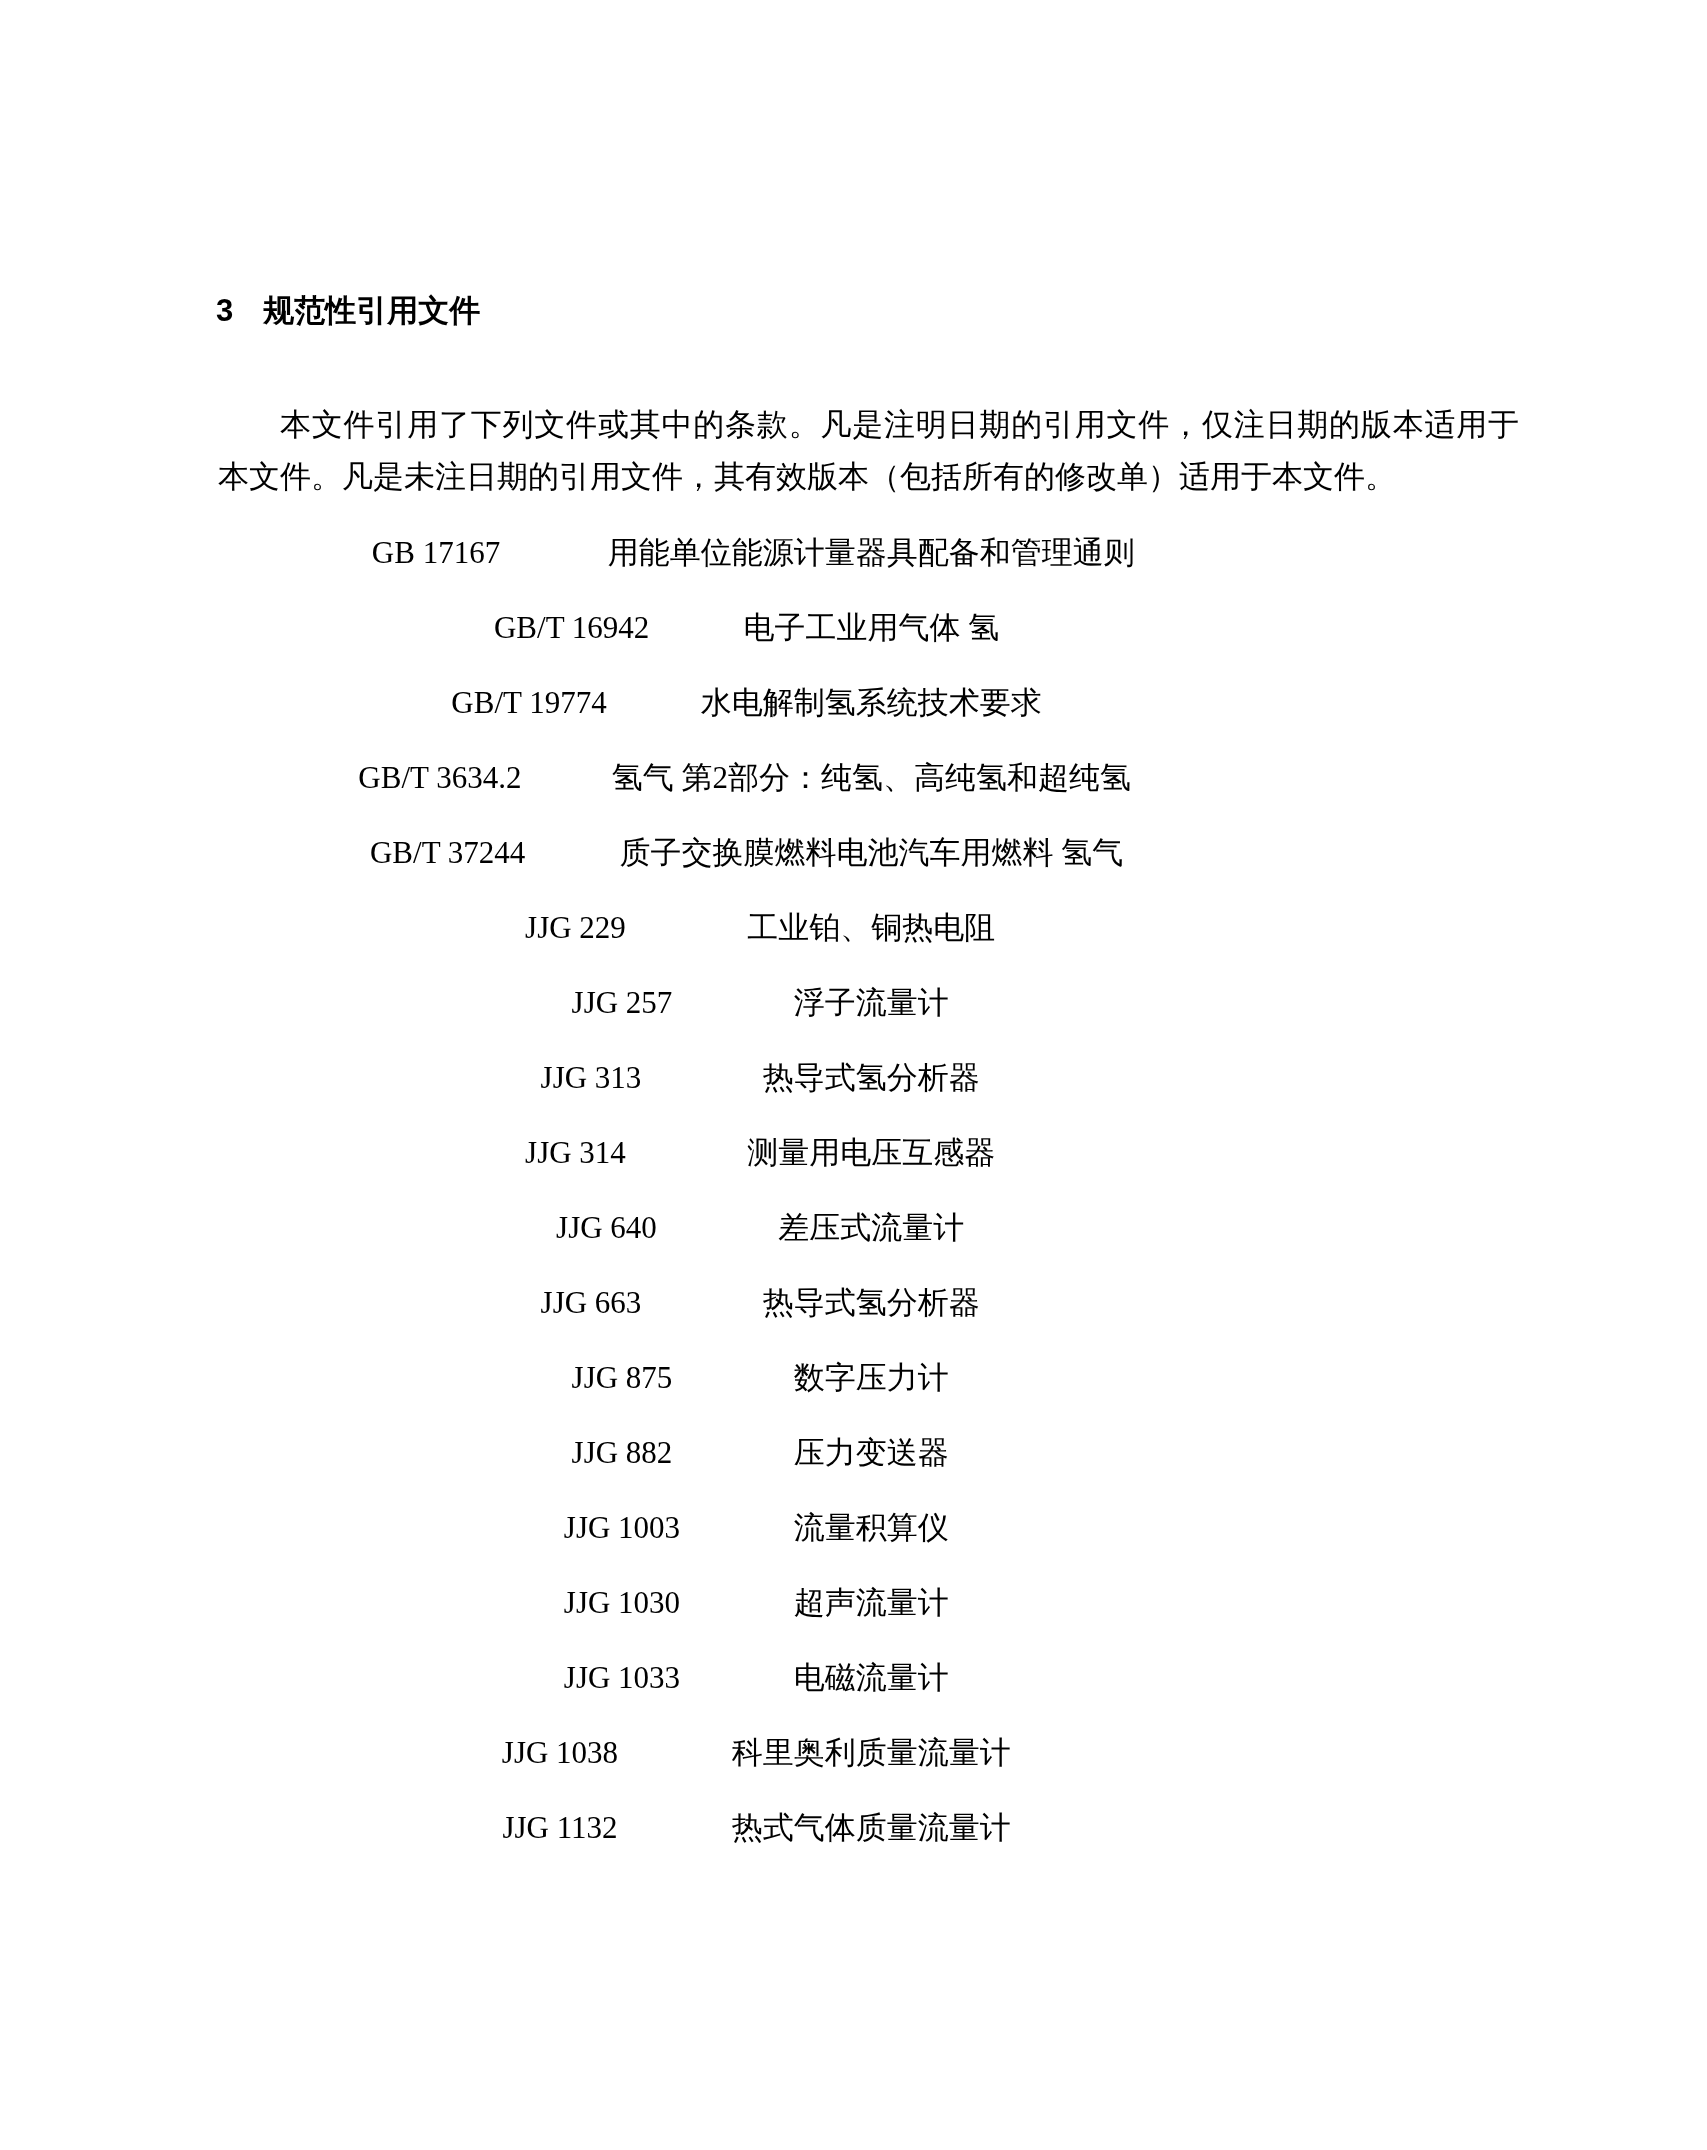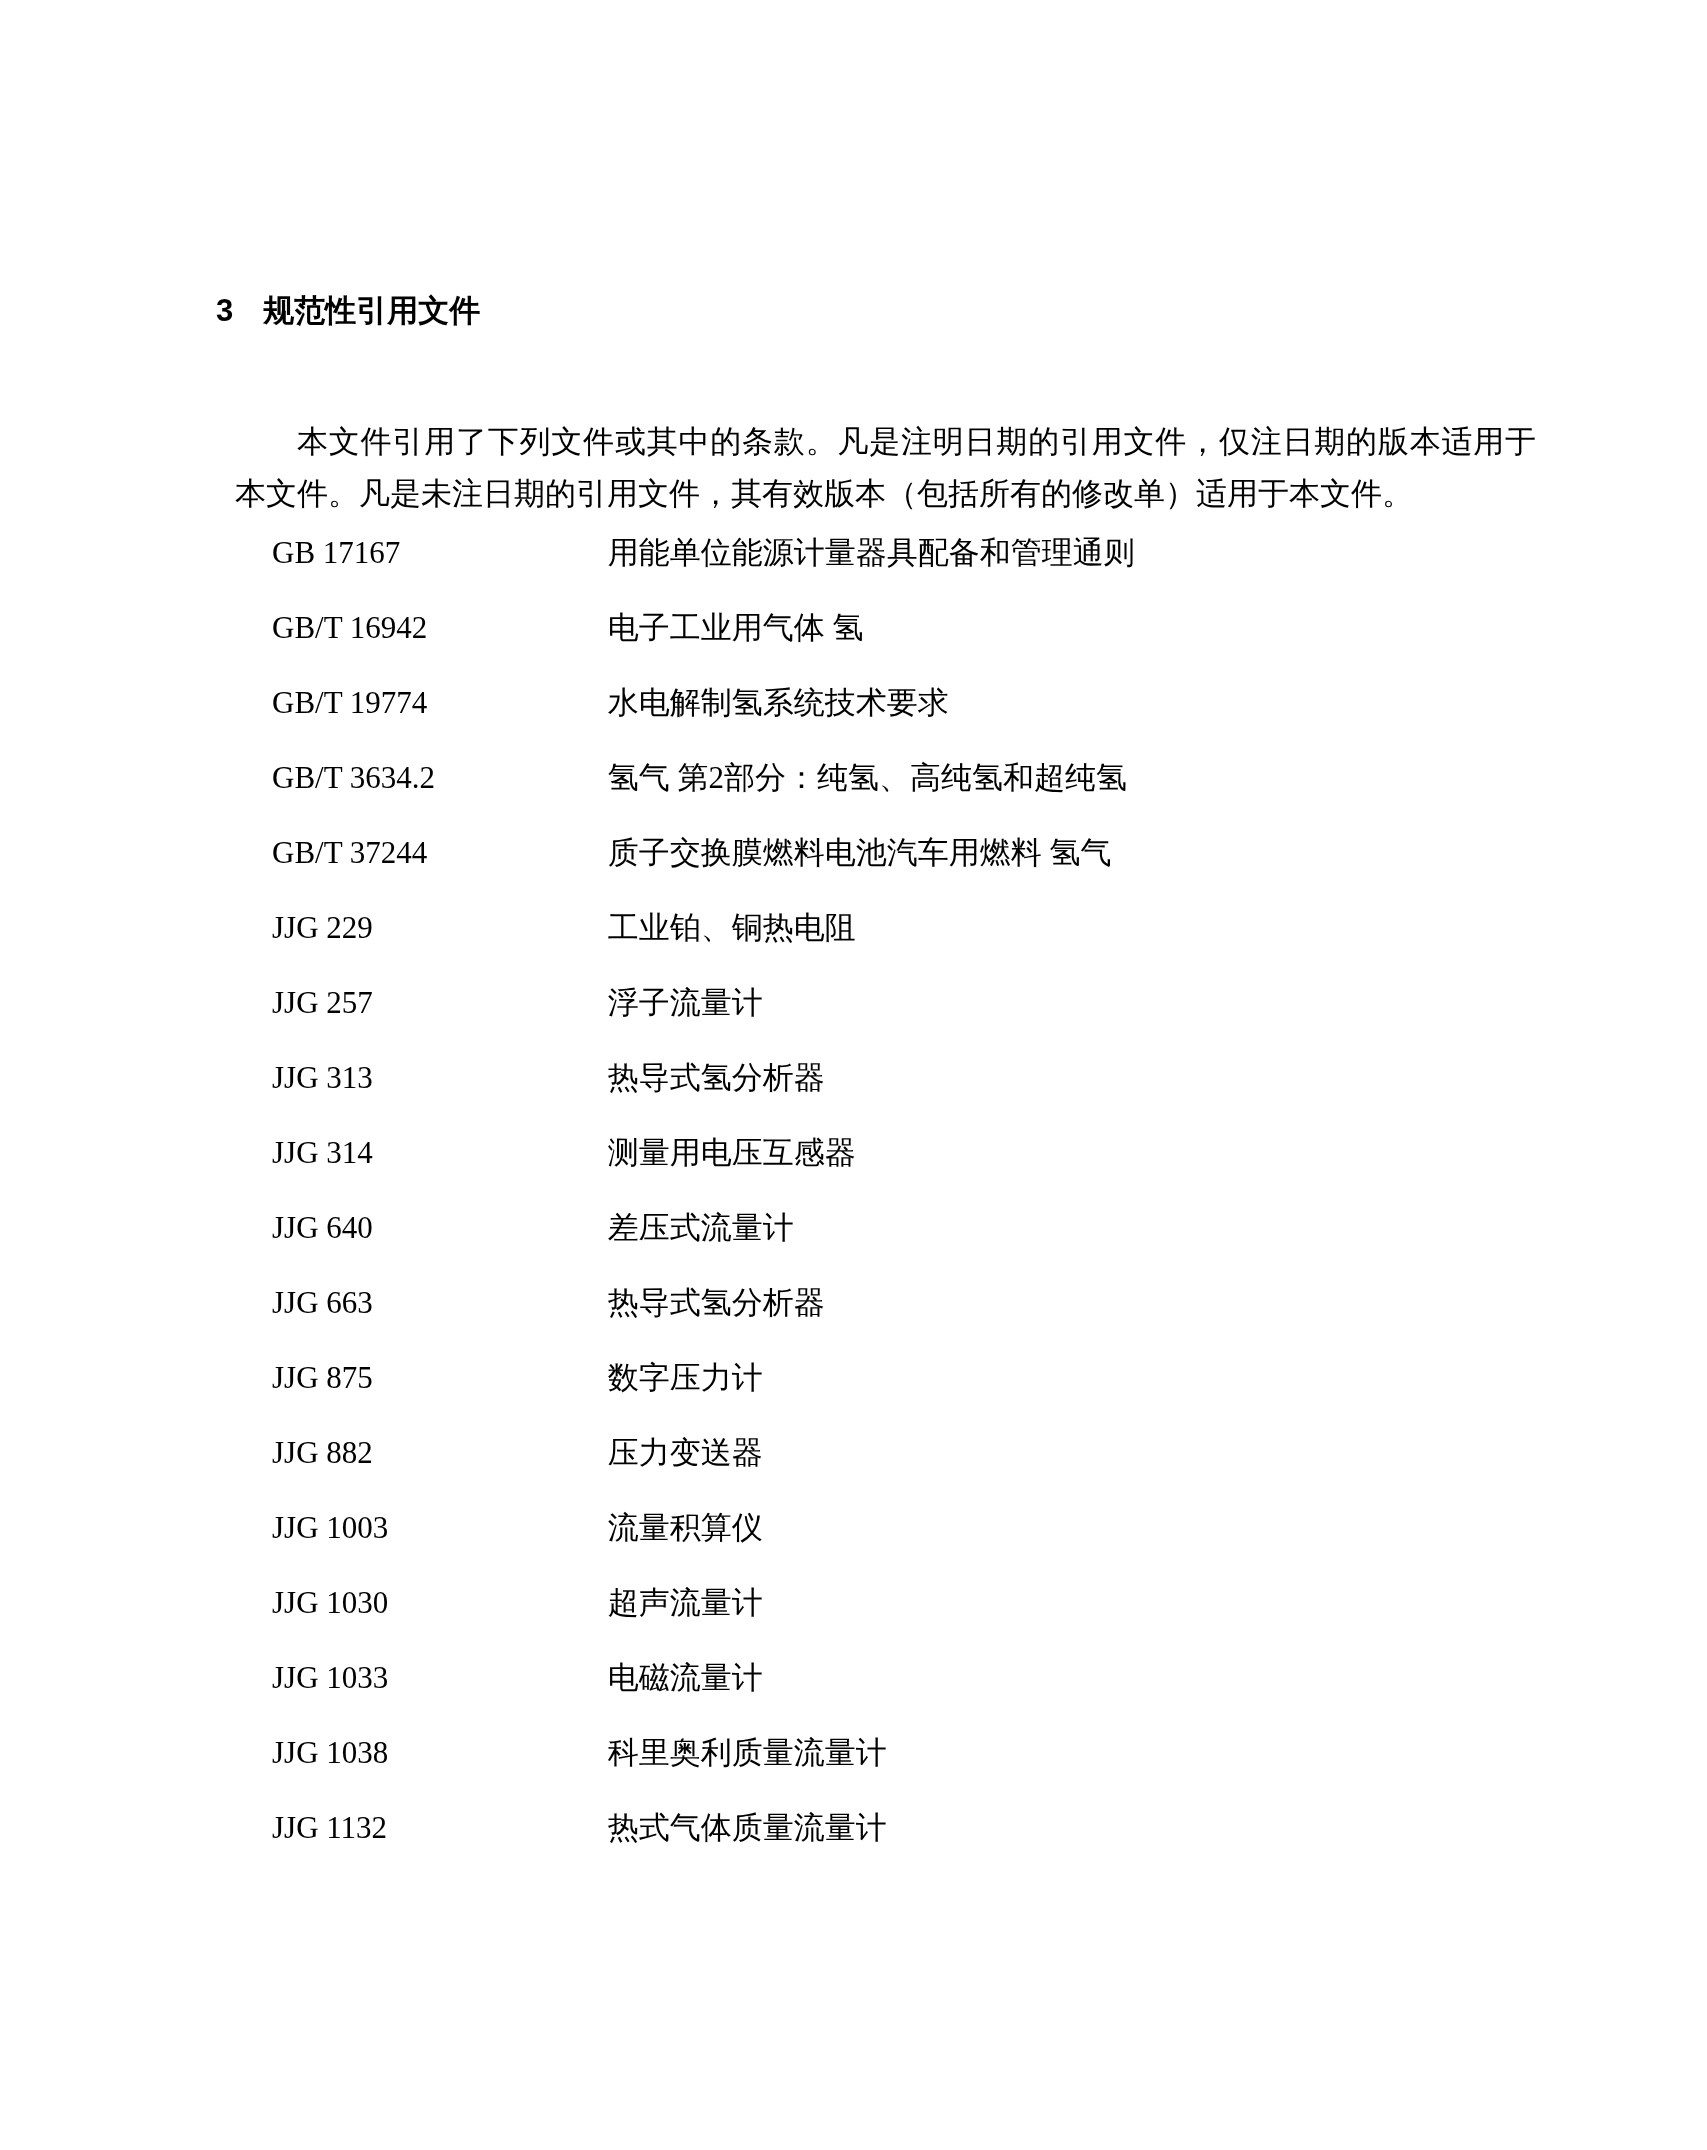--- a/index.html
+++ b/index.html
@@ -23,30 +23,31 @@
     font-weight: bold;
     font-size: 31px;
     line-height: 33px;
     white-space: nowrap;
   }
   .intro {
     position: absolute;
     left: 218px;
     top: 399px;
     width: 1301px;
-    margin: 17px;
+    margin: 0;
     font-size: 31px;
     line-height: 52px;
     text-align: justify;
     text-indent: 2em;
   }
   .refs {
     position: absolute;
     left: 272px;
     top: 515px;
+    text-align: center;
   }
   .ref-row {
     height: 75px;
     line-height: 75px;
     font-size: 31px;
     white-space: nowrap;
   }
   .ref-code {
     display: inline-block;
     width: 328px;

